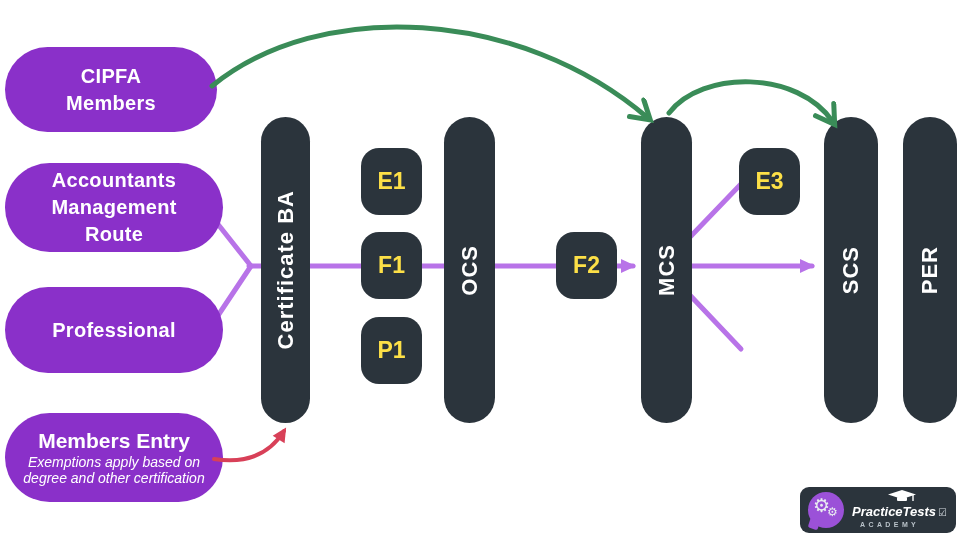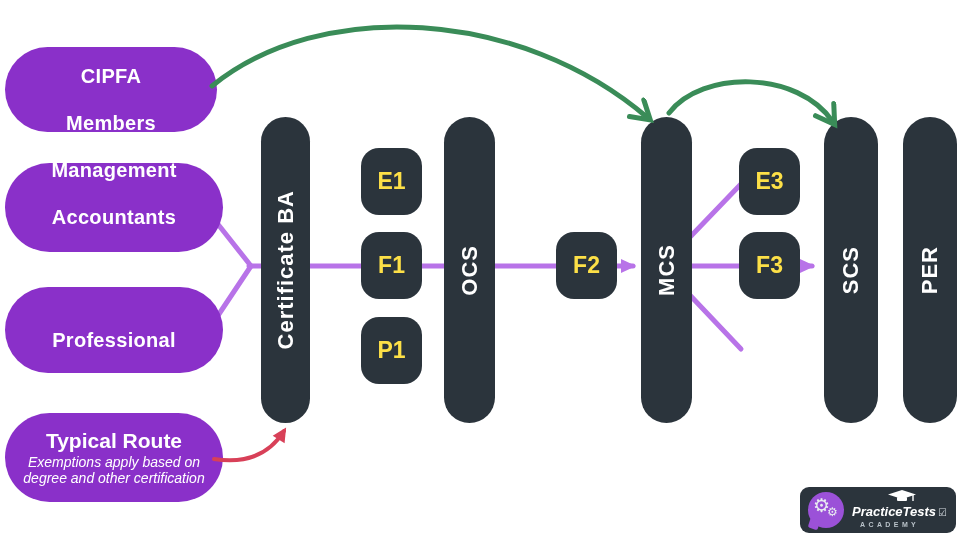--- a/index.html
+++ b/index.html
@@ -10,21 +10,21 @@
   
   .layer{position:absolute;left:0;top:0;width:960px;height:540px;pointer-events:none;}
   .layer-under{z-index:1;}
   .layer-over{z-index:3;}
   
   .pill{
     position:absolute;background:#8a30c9;border-radius:46px;color:#ffffff;
     display:flex;flex-direction:column;align-items:center;justify-content:center;
     text-align:center;z-index:2;
   }
-  .pill .line{font-weight:bold;font-size:20px;line-height:1.35;letter-spacing:.3px;margin-top:20px;}
+  .pill .line{font-weight:bold;font-size:20px;line-height:1.35;letter-spacing:.3px;}
   .pill-cipfa{left:5px;top:47px;width:212px;height:85px;}
   .pill-management{left:5px;top:163px;width:218px;height:89px;}
   .pill-gateway{left:5px;top:287px;width:218px;height:86px;}
   .pill-typical{left:5px;top:413px;width:218px;height:89px;}
   .pill-typical .title{font-weight:bold;font-size:21px;line-height:1.1;}
   .pill-typical .note{font-style:italic;font-size:14px;line-height:1.15;padding:2px 16px 0 16px;}
   
   .bar{
     position:absolute;top:117px;height:306px;background:#2b343c;border-radius:28px;
     display:flex;align-items:center;justify-content:center;z-index:2;
@@ -89,29 +89,29 @@
     <line x1="667" y1="266" x2="812" y2="266" stroke="#b873e8" stroke-width="5" stroke-linecap="round" marker-end="url(#arrow-purple)"></line>
     <line x1="667" y1="261" x2="741" y2="184" stroke="#b873e8" stroke-width="5" stroke-linecap="round"></line>
     <line x1="667" y1="271" x2="741" y2="349" stroke="#b873e8" stroke-width="5" stroke-linecap="round"></line>
   </svg>
 
   <div class="pill pill-cipfa">
     <div class="line">CIPFA</div>
     <div class="line">Members</div>
   </div>
   <div class="pill pill-management">
+    <div class="line">Accountants</div>
     <div class="line">Management</div>
-    <div class="line">Accountants</div>
     <div class="line">Route</div>
   </div>
   <div class="pill pill-gateway">
     <div class="line">Professional</div>
   </div>
   <div class="pill pill-typical">
-    <div class="title">Typical Route</div>
+    <div class="title">Members Entry</div>
     <div class="note">Exemptions apply based on degree and other certification</div>
   </div>
 
   <div class="bar bar-cert">
     <div class="vlabel">Certificate BA</div>
   </div>
   <div class="bar bar-ocs">
     <div class="vlabel">OCS</div>
   </div>
   <div class="bar bar-mcs">
@@ -132,23 +132,20 @@
     </div>
   <div class="exam col1 rowP">
       <span>P1</span>
     </div>
   <div class="exam col2 rowF">
       <span>F2</span>
     </div>
   <div class="exam col3 rowE">
       <span>E3</span>
     </div>
-  <div class="exam col3 rowF">
-      <span>F3</span>
-    </div>
 
   <svg class="layer layer-over" viewBox="0 0 960 540">
     <defs>
       <marker id="arrow-green" markerUnits="userSpaceOnUse" markerWidth="30" markerHeight="30" refX="20" refY="13" orient="auto">
         <path d="M5,2 L23,13 L5,24" fill="none" stroke="#3a8c58" stroke-width="5" stroke-linecap="round"></path>
       </marker>
       <marker id="arrow-red" markerUnits="userSpaceOnUse" markerWidth="17" markerHeight="16" refX="11" refY="8" orient="auto">
         <path d="M1,1 L15,8 L1,15 Z" fill="#d84058"></path>
       </marker>
     </defs>

